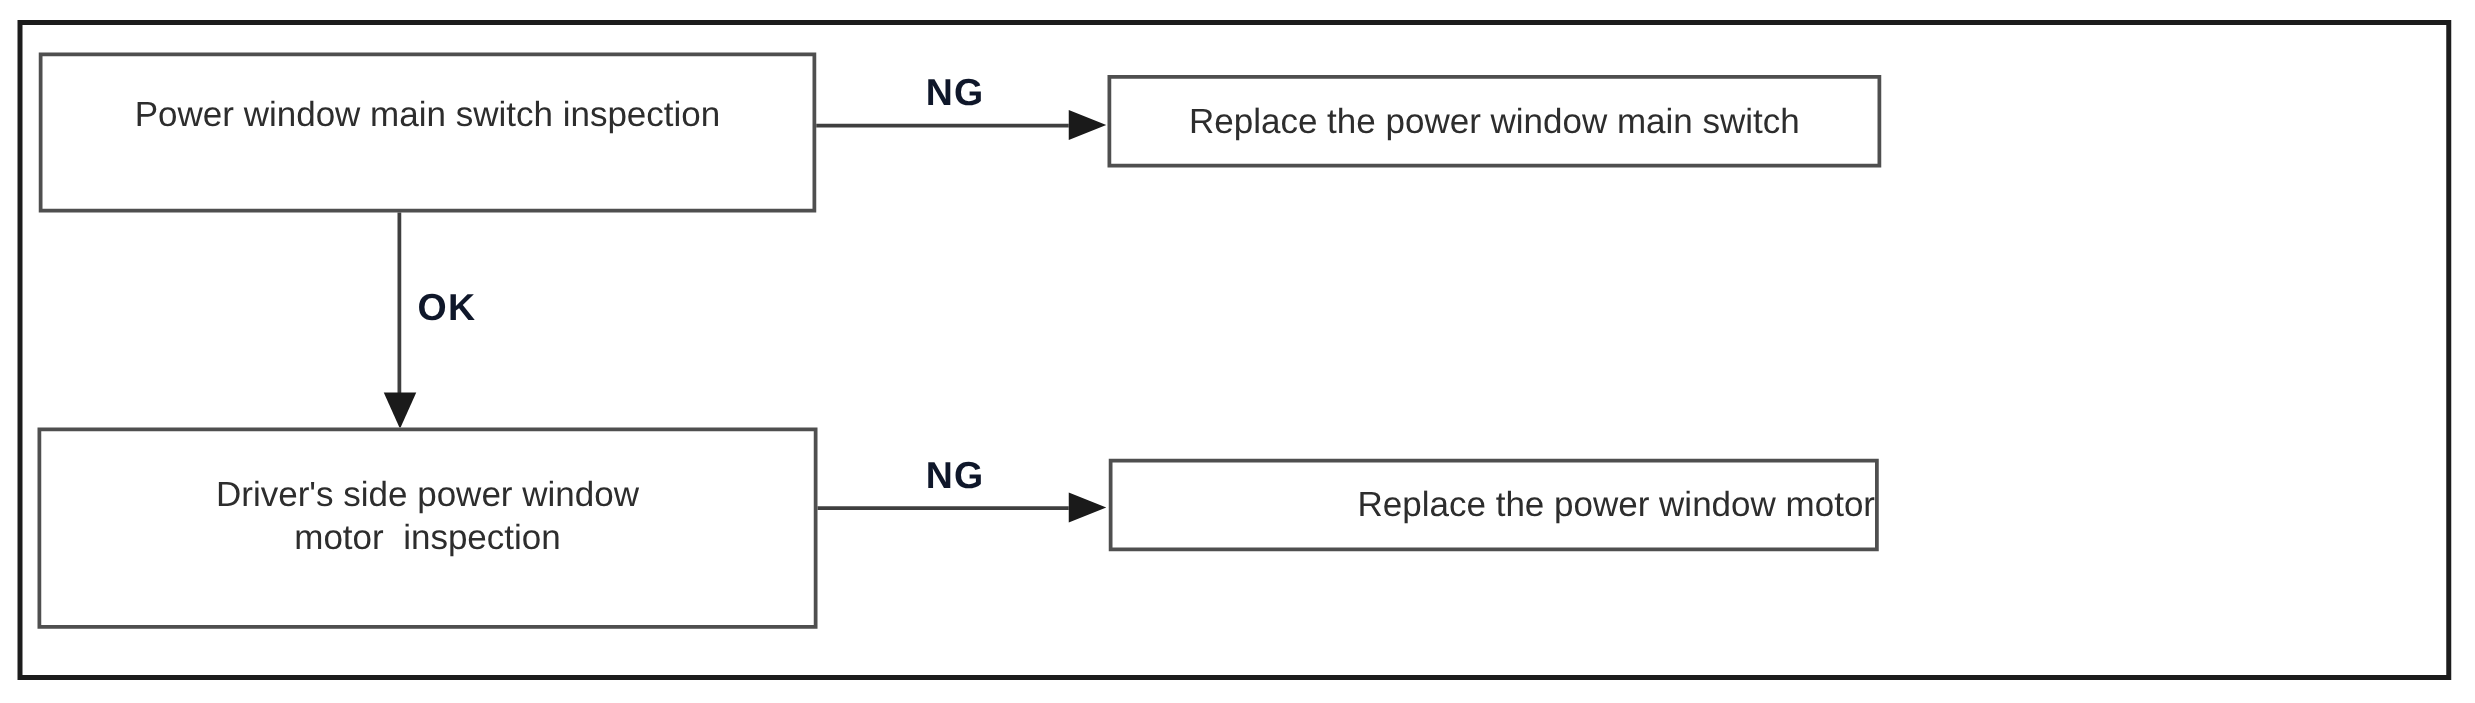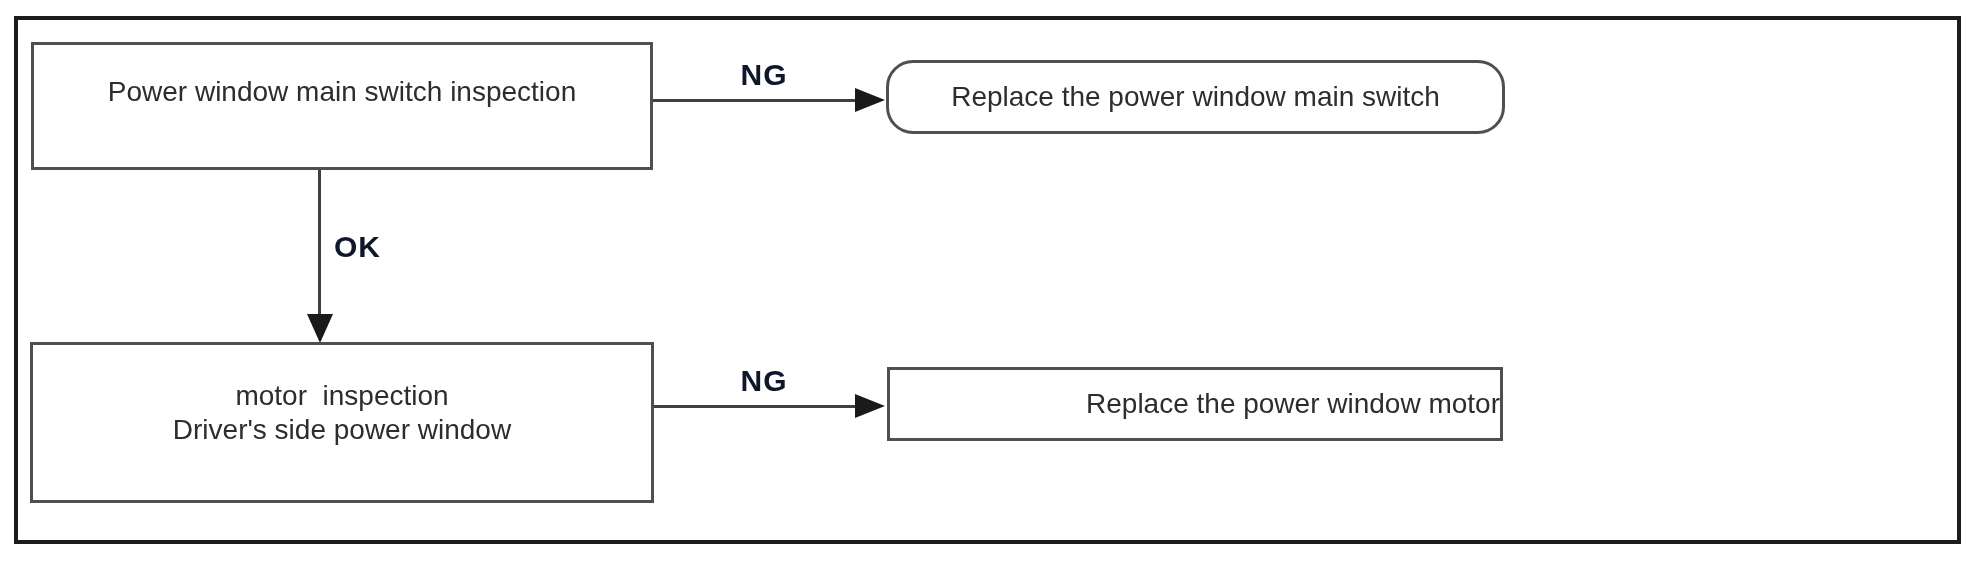--- a/index.html
+++ b/index.html
@@ -32,21 +32,21 @@
     flex-direction: column;
     align-items: center;
     justify-content: center;
     text-align: center;
     color: #2d2d2d;
     font-size: 28px;
     line-height: 34px;
   }
   .node-line { white-space: pre; }
   .node1 { left: 31px;  top: 42px;  width: 622px; height: 128px; padding-bottom: 28px; }
-  .node2 { left: 886px; top: 60px;  width: 619px; height: 74px; border-radius: 27px; }
+  .node2 { left: 886px; top: 60px;  width: 619px; height: 74px; }
   .node3 { left: 30px;  top: 342px; width: 624px; height: 161px; padding-bottom: 20px; }
   .node4 { left: 887px; top: 367px; width: 616px; height: 74px; align-items: flex-end; }
 
   .edge-line {
     position: absolute;
     background: #3f3f3f;
   }
   .line-ng-top    { left: 653px; top: 99px;  width: 202px; height: 3px; }
   .line-ok        { left: 318px; top: 170px; width: 3px;   height: 146px; }
   .line-ng-bottom { left: 654px; top: 405px; width: 201px; height: 3px; }
@@ -94,22 +94,22 @@
 
   <div class="node node2">
     <span class="node-line">Replace the power window main switch</span>
   </div>
 
   <div class="edge-line line-ok"></div>
   <div class="arrowhead down head-ok"></div>
   <span class="edge-label label-ok">OK</span>
 
   <div class="node node3">
+    <span class="node-line">Driver's side power window</span>
     <span class="node-line">motor  inspection</span>
-    <span class="node-line">Driver's side power window</span>
   </div>
 
   <div class="edge-line line-ng-bottom"></div>
   <div class="arrowhead right head-ng-bottom"></div>
   <span class="edge-label label-ng-bottom">NG</span>
 
   <div class="node node4">
     <span class="node-line">Replace the power window motor</span>
   </div>
 

